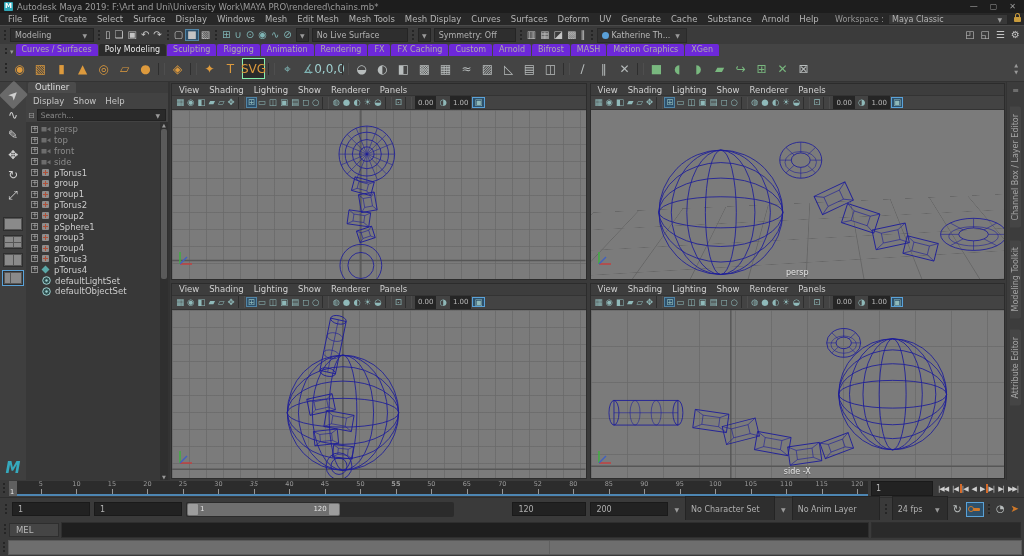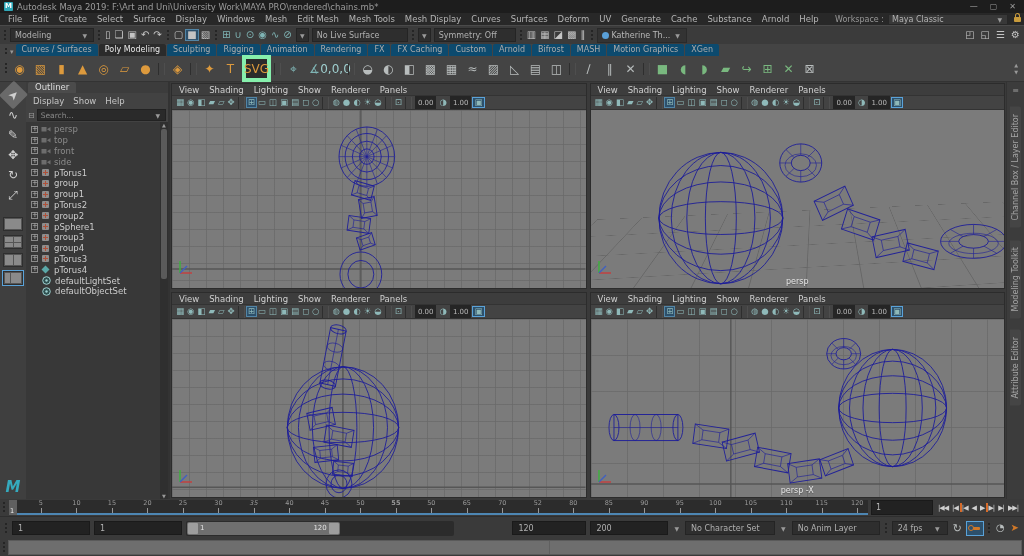--- a/index.html
+++ b/index.html
@@ -21,29 +21,29 @@
   .lock{width:7px;height:5px;background:#c89b3c;position:relative;border-radius:1px;margin-left:2px;}
   .lock:before{content:'';position:absolute;top:-4px;left:1px;width:3px;height:3px;border:1px solid #c89b3c;border-bottom:none;border-radius:3px 3px 0 0;}
   
   .statusline{height:18px;background:#3b3b3b;border-top:1px solid #4a4a4a;display:flex;align-items:center;gap:3px;padding:0 3px;flex:0 0 auto;}
   .grip{width:4px;height:13px;background-image:radial-gradient(circle,#252525 34%,transparent 40%);background-size:4px 4px;flex:0 0 auto;}
   .sl-field{background:#2e2e2e;border:1px solid #242424;height:12px;display:flex;align-items:center;font-size:8px;color:#b0b0b0;padding:0 4px;}
   .mode-dd{width:74px;justify-content:space-between;}
   .ddbox{background:#2e2e2e;border:1px solid #242424;height:12px;width:11px;display:flex;align-items:center;justify-content:center;color:#9a9a9a;font-size:6px;}
   .gi{font-size:10px;line-height:1;color:#c4c4c4;padding:0 1px;display:inline-flex;align-items:center;justify-content:center;}
   .gi.or{color:#dd9a3d;} .gi.teal{color:#7fb4b4;} .gi.gr{color:#b8bdbd;} .gi.gn{color:#79b87f;}
-  .gi.tiny{font-size:5.5px;color:#9fcfcf;} .gi.badge{background:#2b2b2b;color:#dd9a3d;font-size:6px;padding:1px 2px;border:4px solid #86efac;}
+  .gi.tiny{font-size:5.5px;color:#9fcfcf;} .gi.badge{background:#2b2b2b;color:#dd9a3d;font-size:6px;padding:1px 2px;border:1px solid #86efac;}
   .gi.act{background:#2d506b;outline:1px solid #5285a6;} .gi.actb{background:#2d506b;outline:1px solid #5aa2d8;}
   .sep{width:5px;height:12px;border-left:1px solid #2e2e2e;border-right:1px solid #4e4e4e;margin:0 1px;flex:0 0 auto;}
   .userchip{display:flex;align-items:center;gap:3px;background:#333;border:1px solid #2a2a2a;height:13px;padding:0 4px;font-size:8px;color:#b8b8b8;}
   .avatar{width:7px;height:7px;border-radius:50%;background:#5aa0d8;position:relative;}
   .statusline .spacer{flex:1;}
   
   .shelf-tabs{height:12px;background:#444;display:flex;align-items:flex-end;font-size:8px;color:#ababab;gap:1px;padding-left:4px;flex:0 0 auto;}
-  .stab{padding:1px 6px;background:#0c4a6e;border-radius:2px 2px 0 0;line-height:1.2;white-space:nowrap;}
+  .stab{padding:1px 6px;background:#6d28d9;border-radius:2px 2px 0 0;line-height:1.2;white-space:nowrap;}
   .stab.active{background:#2b2b2b;color:#e8e8e8;}
   .shelf{height:25px;background:#444;border-bottom:1px solid #333;display:flex;align-items:center;gap:2px;padding:0 4px;flex:0 0 auto;}
   .shelf .gi{font-size:12px;width:17px;height:17px;}
   .shelf-scroll{margin-left:auto;display:flex;flex-direction:column;gap:1px;color:#999;font-size:5px;align-items:center;padding-right:2px;}
   
   .main{flex:1;display:flex;min-height:0;background:#3a3a3a;}
   .toolbox{width:26px;background:#3f3f3f;display:flex;flex-direction:column;align-items:center;padding-top:3px;gap:2px;flex:0 0 auto;}
   .tool{width:21px;height:20px;display:flex;align-items:center;justify-content:center;color:#d0d0d0;font-size:12px;border-radius:2px;}
   .tool.active{background:#6a6a6a;}
   .laybtn{width:20px;height:14px;border:1px solid #2e2e2e;background:#555;margin-top:2px;display:grid;gap:1px;padding:1px;box-sizing:border-box;}
@@ -103,21 +103,21 @@
   .pb-btns{display:flex;gap:0;align-items:center;flex:0 0 auto;padding-right:2px;}
   .pbtn{height:13px;color:#cfcfcf;font-size:7px;display:flex;align-items:center;justify-content:center;padding:0 2px;letter-spacing:-1px;position:relative;}
   .pbtn.key:before{content:'';position:absolute;left:0;top:2px;width:2px;height:9px;background:#d66b2a;}
   
   .rangeline{height:22px;background:#3a3a3a;border-top:1px solid #2e2e2e;display:flex;align-items:center;gap:4px;padding:0 4px;flex:0 0 auto;}
   .r-field{background:#222;border:1px solid #1a1a1a;height:14px;color:#b0b0b0;font-size:8px;display:flex;align-items:center;padding:0 5px;box-sizing:border-box;}
   .r-track{width:268px;height:15px;background:#2b2b2b;position:relative;border-radius:2px;flex:0 0 auto;}
   .r-bar{position:absolute;left:1px;top:1px;bottom:1px;width:57%;background:#6f6f6f;border-radius:2px;display:flex;align-items:center;justify-content:space-between;padding:0 1px;box-sizing:border-box;}
   .r-handle{width:10px;height:11px;background:#9d9d9d;border-radius:1px;}
   .r-lab{font-size:7px;color:#e2e2e2;padding:0 2px;}
-  .r-dd{background:#2e2e2e;border:1px solid #242424;height:14px;color:#b0b0b0;font-size:8px;display:flex;align-items:center;padding:0 5px;box-sizing:border-box;white-space:nowrap;}
+  .r-dd{background:#2e2e2e;border:1px solid #242424;height:26px;color:#b0b0b0;font-size:8px;display:flex;align-items:center;padding:0 5px;box-sizing:border-box;white-space:nowrap;}
   .dd-arrow{color:#9a9a9a;font-size:6px;padding:0 2px;}
   .ak{background:#2d506b;outline:1px solid #5aa2d8;width:16px;height:13px;display:flex;align-items:center;justify-content:center;}
   .keyicon{width:7px;height:3px;background:#d07828;border-radius:1px;position:relative;margin-left:4px;}
   .keyicon:before{content:'';position:absolute;left:-5px;top:-2px;width:4px;height:4px;border:1.5px solid #d07828;border-radius:50%;}
   
   .commandline{height:19px;background:#3a3a3a;display:flex;align-items:center;gap:2px;padding:0 3px;flex:0 0 auto;}
   .mel{width:50px;height:14px;background:#454545;border:1px solid #2e2e2e;color:#b8b8b8;font-size:8.5px;display:flex;align-items:center;padding-left:6px;box-sizing:border-box;}
   .cmd-input{flex:1;height:14px;background:#1e1e1e;border:1px solid #2e2e2e;}
   .cmd-result{width:148px;height:14px;background:#2a2a2a;border:1px solid #2e2e2e;}
   .helpline{height:17px;background:#3a3a3a;display:flex;align-items:center;gap:2px;padding:0 2px;flex:0 0 auto;}
@@ -944,21 +944,21 @@
               <ellipse cx="302" cy="82" rx="29.700000000000003" ry="54" stroke="#1d1d99" fill="none" stroke-width="0.9" opacity="0.95"></ellipse>
               <ellipse cx="302" cy="82" rx="54" ry="29.700000000000003" stroke="#1d1d99" fill="none" stroke-width="0.9" opacity="0.95"></ellipse>
               <ellipse cx="302" cy="82" rx="43.2" ry="54" stroke="#1d1d99" fill="none" stroke-width="0.9" opacity="0.95"></ellipse>
               <ellipse cx="302" cy="82" rx="54" ry="43.2" stroke="#1d1d99" fill="none" stroke-width="0.9" opacity="0.95"></ellipse>
             </svg>
           <svg class="gizmo" id="gizmo-3" width="22" height="22">
               <line x1="4" y1="18" x2="16" y2="18" stroke="#c04040" stroke-width="1.5"></line>
               <line x1="4" y1="18" x2="4" y2="6" stroke="#3faf3f" stroke-width="1.5"></line>
               <line x1="4" y1="18" x2="11" y2="11" stroke="#4060c0" stroke-width="1.5"></line>
             </svg>
-          <div class="vp-label">persp -X</div>
+          <div class="vp-label">side -X</div>
         </div>
       </div>
     </div>
 
     <div class="right-strip">
       <span class="rs-ico">≡</span>
       <span class="vtab">Channel Box / Layer Editor</span>
       <span class="vtab">Modeling Toolkit</span>
       <span class="vtab">Attribute Editor</span>
     </div>
@@ -1063,20 +1063,26 @@
       </span>
     <span class="gi gr" style="font-size:11px">↻</span>
     <span class="ak">
         <span class="keyicon"></span>
       </span>
     <div class="grip"></div>
     <span class="gi gr" style="font-size:10px">◔</span>
     <span class="gi" style="font-size:10px;color:#d07828">➤</span>
   </div>
 
+  <div class="commandline">
+    <div class="grip"></div>
+    <span class="mel">MEL</span>
+    <span class="cmd-input"></span>
+    <span class="cmd-result"></span>
+  </div>
 
   <div class="helpline">
     <div class="grip"></div>
     <div class="help-bar">
         <div class="seg"></div>
       </div>
   </div>
 
 </div>
 

